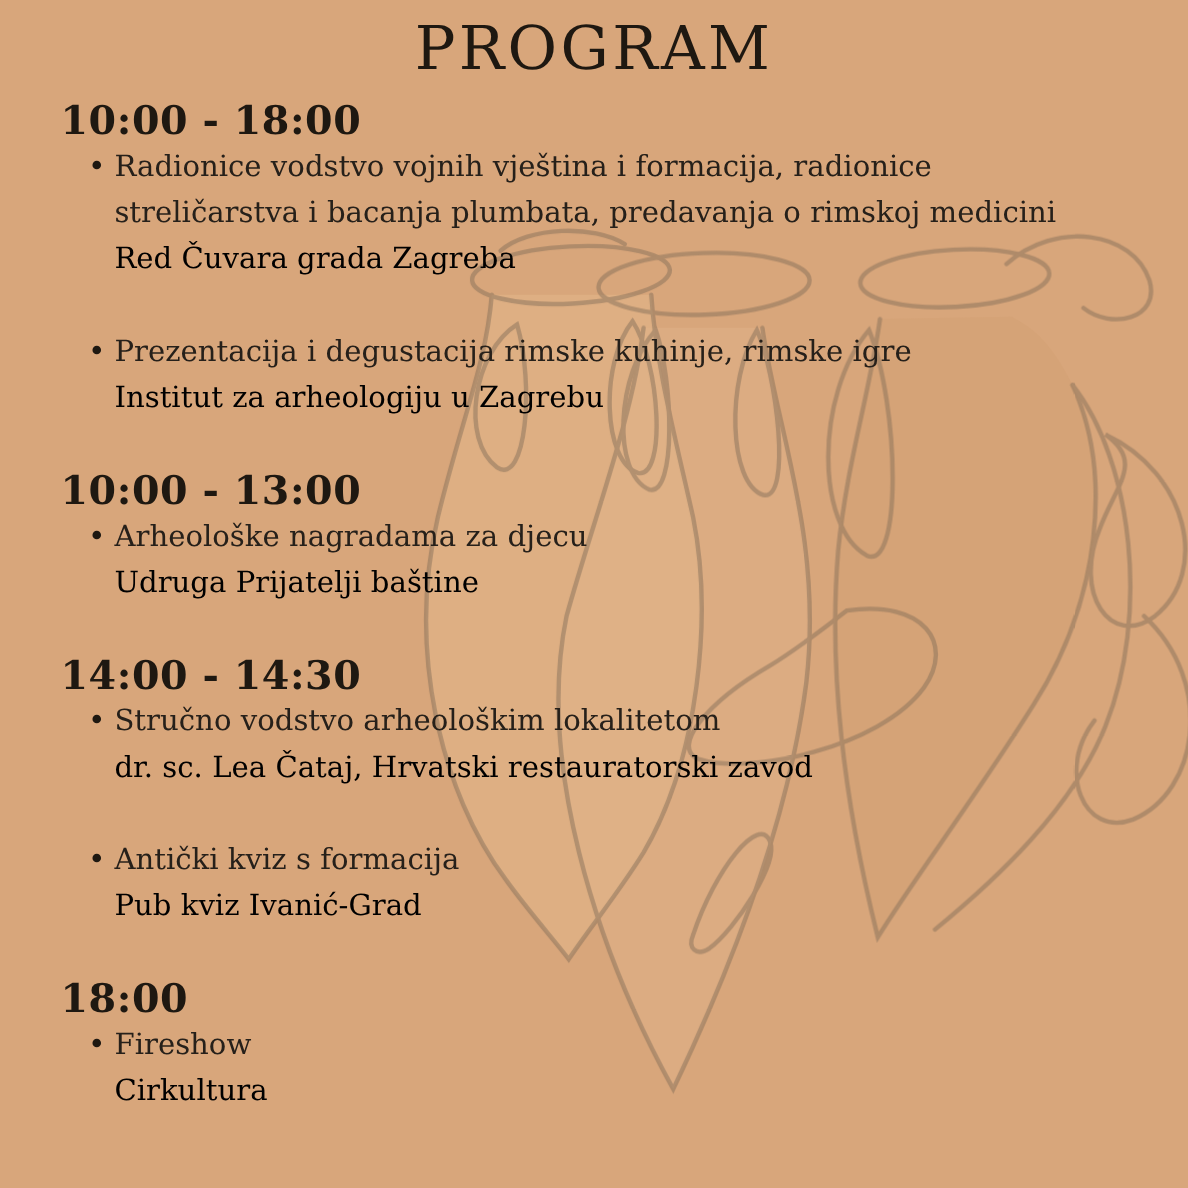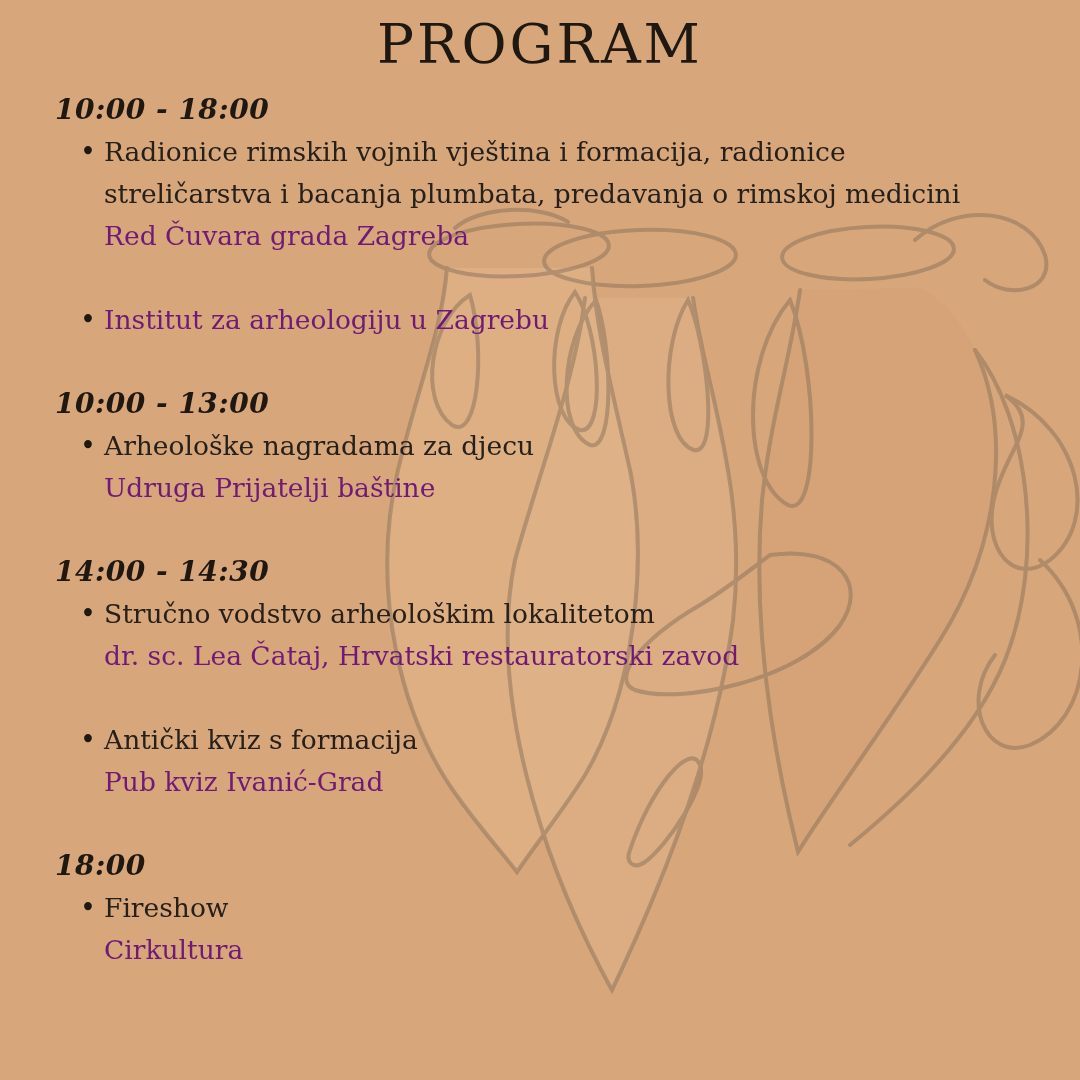--- a/index.html
+++ b/index.html
@@ -13,32 +13,32 @@
   .bg-art{position:absolute;left:0;top:0;width:1080px;height:1080px;pointer-events:none;}
   .content{position:relative;z-index:1;}
   .title{
     margin:0;padding-top:12px;
     font-size:55px;line-height:64px;font-weight:normal;
     letter-spacing:3px;text-align:center;color:#1e1811;
   }
   .schedule{margin-top:13px;}
   .block{margin:0;padding-left:55px;}
   .time{
-    margin:0;font-size:28px;line-height:42px;font-weight:bold;
-    color:#1e1811;letter-spacing:0.5px;font-style:italic;
+    margin:0;font-size:36px;line-height:42px;font-weight:bold;
+    color:#1e1811;letter-spacing:0.5px;
   }
   .item{display:flex;margin:0 0 42px 25px;}
   .bullet{
     width:24px;flex:0 0 24px;font-size:27px;line-height:42px;color:#1e1811;
   }
   .txt{max-width:930px;}
   .activity{
     font-size:26.5px;line-height:42px;color:#26201a;white-space:pre-line;
   }
-  .organizer{font-size:26.5px;line-height:42px;color:#701a75;}
+  .organizer{font-size:26.5px;line-height:42px;color:#000000;}
 </style>
 </head>
 <body>
 
 <div class="poster">
 
   <svg class="bg-art" viewBox="0 0 1080 1080" aria-hidden="true">
     <g>
       <path d="M447,268 C442,330 420,380 398,470 C370,590 400,720 460,800 C480,828 505,856 517,872 C535,845 562,812 585,775 C635,690 648,560 630,470 C612,390 596,330 592,268 Z" fill="#e3b78b" opacity="0.50"></path>
       <path d="M585,298 C575,380 540,470 515,560 C488,690 540,860 612,990 C655,900 715,760 733,620 C748,490 706,390 693,298 Z" fill="#e0b389" opacity="0.48"></path>
@@ -72,29 +72,30 @@
 
   <div class="content">
     <h1 class="title">PROGRAM</h1>
     <main class="schedule">
   <section class="block">
     <h2 class="time">10:00 - 18:00</h2>
 
   <div class="item">
     <span class="bullet">•</span>
     <div class="txt">
-      <div class="activity">Radionice rimskih vojnih vještina i formacija, radionice
+      <div class="activity">Radionice vodstvo vojnih vještina i formacija, radionice
 streličarstva i bacanja plumbata, predavanja o rimskoj medicini</div>
       <div class="organizer">Red Čuvara grada Zagreba</div>
     </div>
   </div>
 
   <div class="item">
     <span class="bullet">•</span>
     <div class="txt">
+      <div class="activity">Prezentacija i degustacija rimske kuhinje, rimske igre</div>
       <div class="organizer">Institut za arheologiju u Zagrebu</div>
     </div>
   </div>
 </section>
 
   <section class="block">
     <h2 class="time">10:00 - 13:00</h2>
 
   <div class="item">
     <span class="bullet">•</span>

